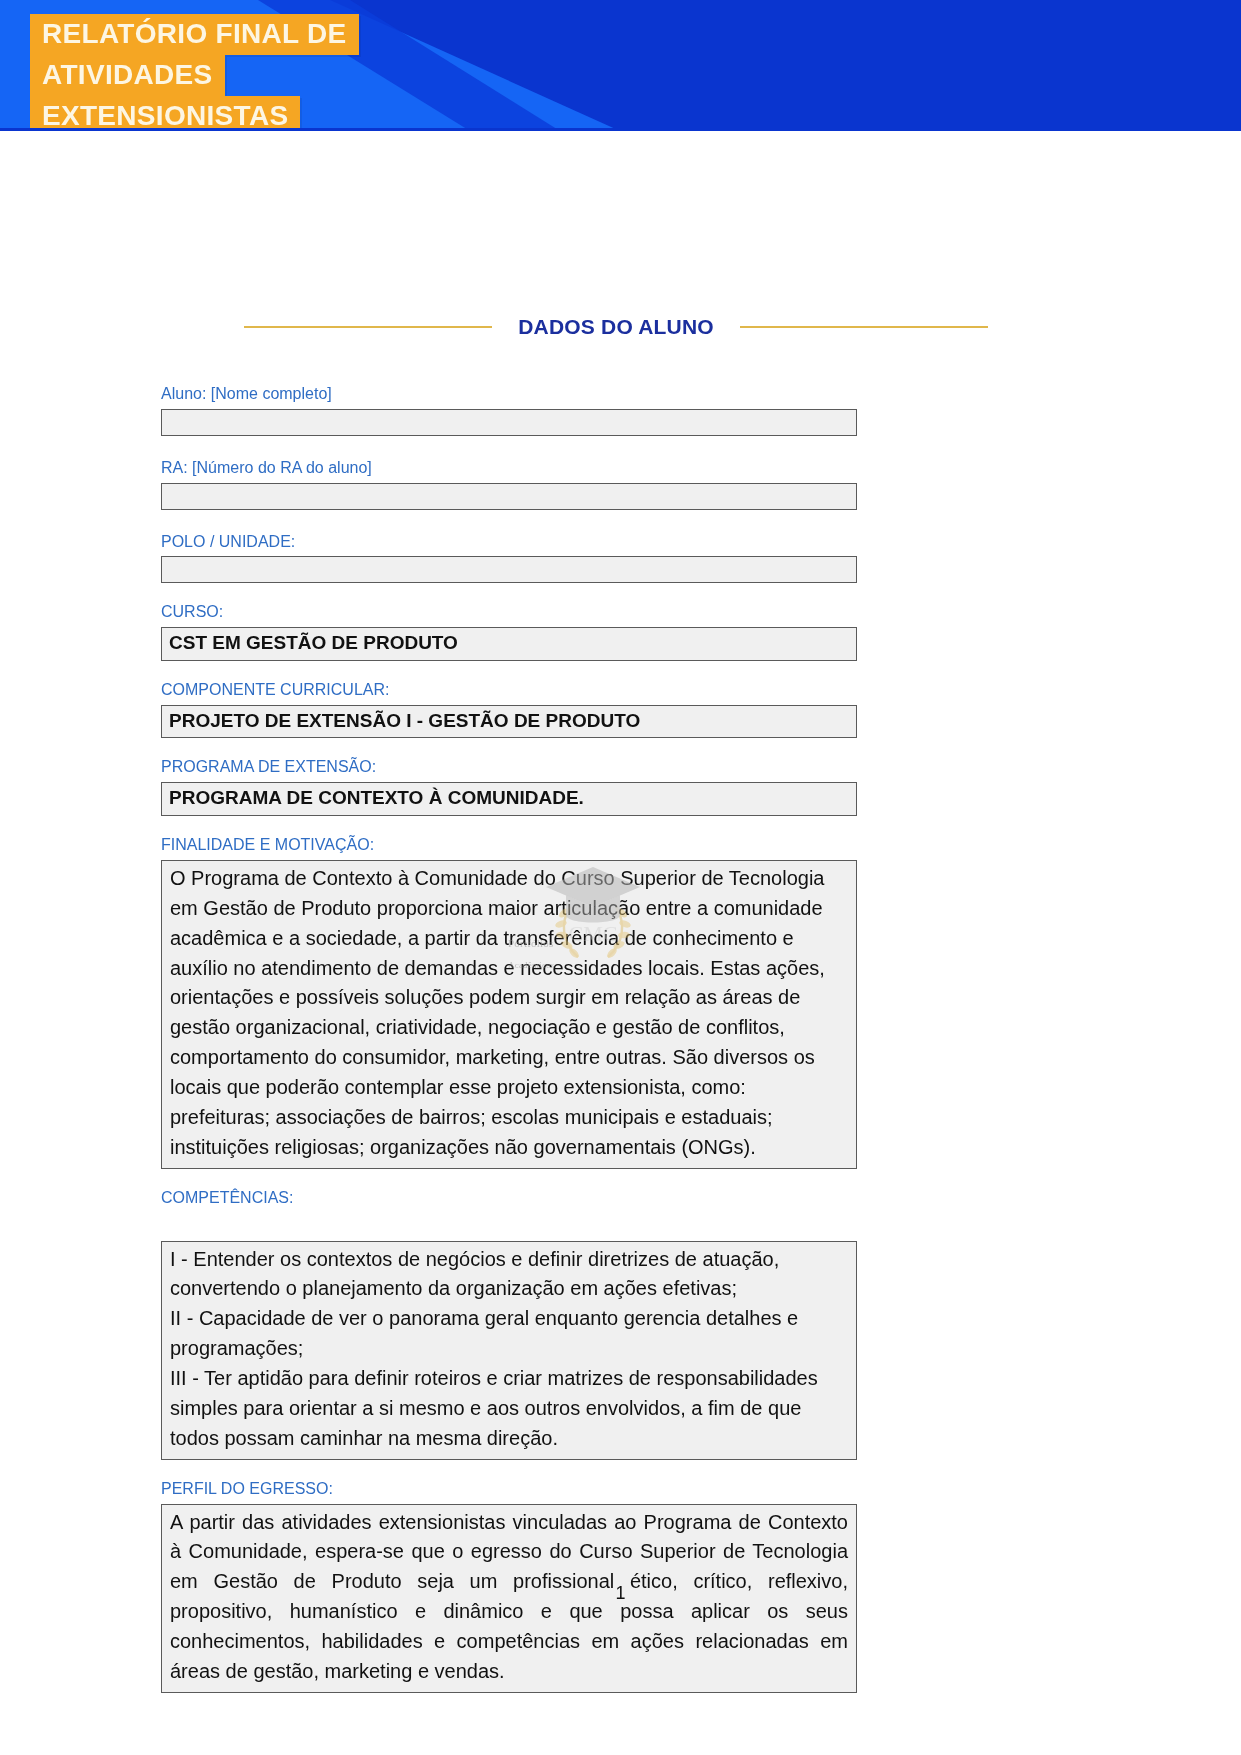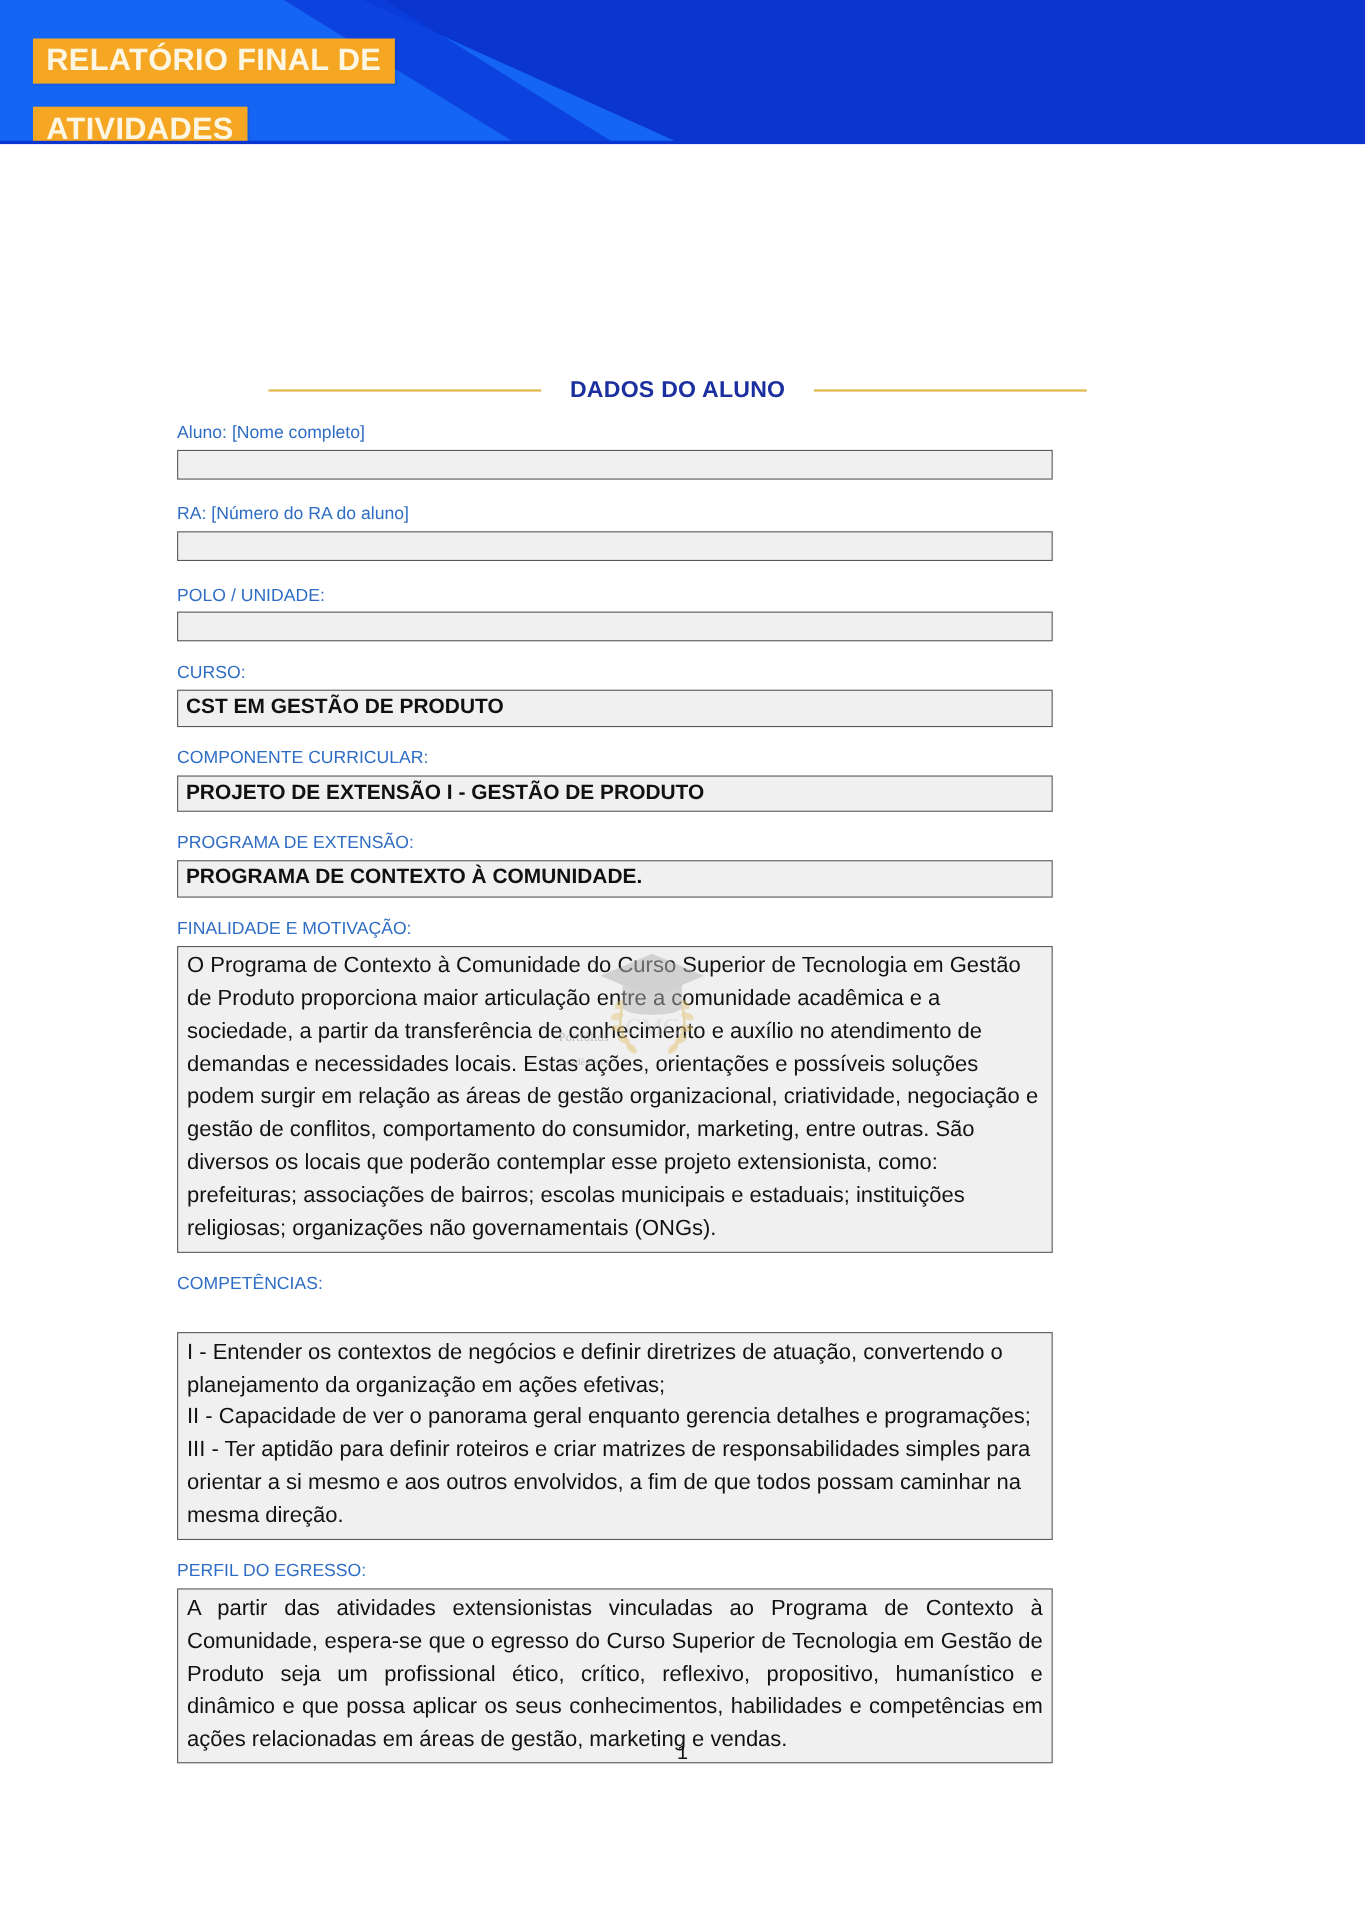--- a/index.html
+++ b/index.html
@@ -68,39 +68,37 @@
     background: #f5a623;
     color: #fdf6e3;
     font-family: "Liberation Sans", sans-serif;
     font-weight: 600;
     font-size: 28px;
     letter-spacing: .3px;
     line-height: 1;
     padding: 6px 12px 7px 12px;
     white-space: nowrap;
     box-shadow: 2px 2px 0 rgba(0,0,0,0.07);
-    margin-top: 21px;
   }
 
   
   .page {
     position: relative;
     width: 1241px;
     padding: 0;
   }
 
   .section-title-row {
     position: absolute;
     left: 0;
     top: 184px;
     width: 1232px;
     display: flex;
     align-items: center;
     justify-content: center;
-    margin-top: 28px;
   }
   .rule {
     height: 2px;
     background: #e0b74b;
     flex: 0 0 auto;
   }
   .rule-left { width: 248px; margin-right: 26px; }
   .rule-right { width: 248px; margin-left: 26px; }
   .section-title {
     color: #1b2f9e;
@@ -122,21 +120,21 @@
     color: #2f6dc4;
     font-size: 16px;
     line-height: 1.3;
     padding-bottom: 4px;
     white-space: nowrap;
   }
   .field-box {
     border: 1px solid #5a5a5a;
     background: #f0f0f0;
     box-sizing: border-box;
-    width: 796px;
+    width: 696px;
   }
   .field-box.empty { height: 27px; }
   .field-box.single {
     padding: 3px 7px 5px 7px;
     font-size: 19px;
     font-weight: bold;
     color: #111111;
     line-height: 1.25;
   }
   .field-box.para {

